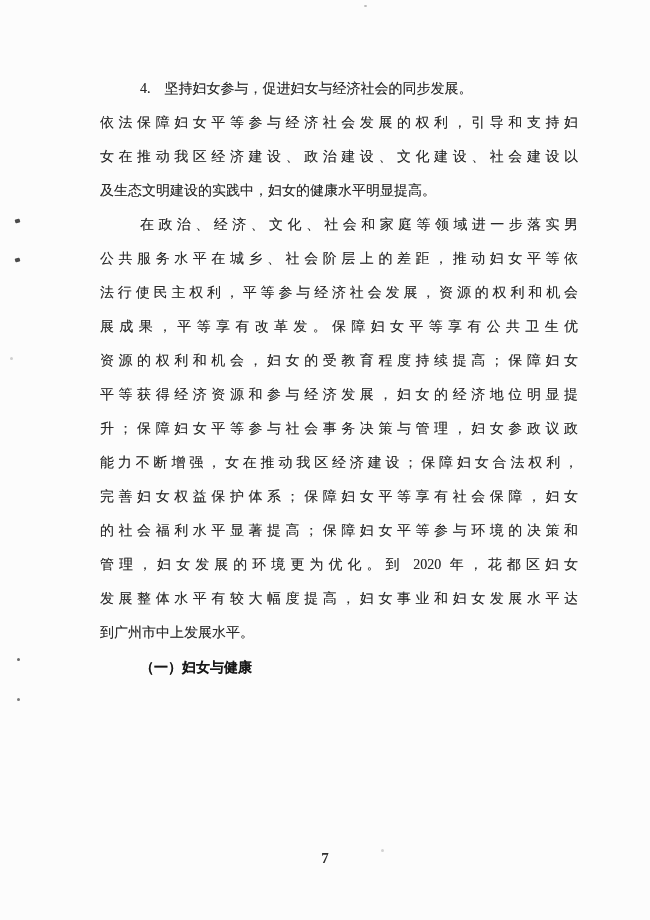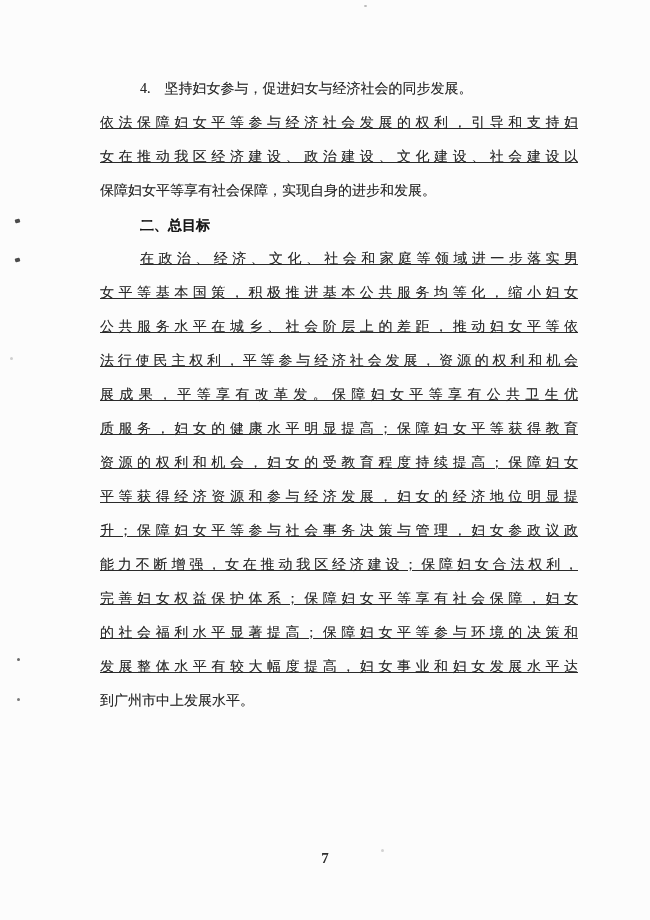--- a/index.html
+++ b/index.html
@@ -29,21 +29,20 @@
     font-size: 14px;
     font-family: "Liberation Serif", "DejaVu Serif", serif;
     color: var(--body-color, #2a2a2a);
     white-space: nowrap;
     text-shadow: 0 0 0.5px rgba(40,40,40,0.45);
   }
   .ln.fill {
     white-space: normal;
     text-align: justify;
     text-align-last: justify;
-    text-decoration: underline;
   }
   .ln.indent {
     padding-left: 40px;
   }
   .ln.heading {
     font-family: "Liberation Sans", "DejaVu Sans", sans-serif;
     font-weight: 700;
     color: var(--heading-color, #161616);
     text-shadow: 0 0 0.5px rgba(0,0,0,0.55);
   }
@@ -73,36 +72,35 @@
   .speck-g { left: 381px; top: 849px; width: 3px; height: 3px; background: #d2d2d2; }
 </style>
 </head>
 <body>
 
 <div class="page">
   <div class="text-block">
       <div class="ln indent">4.　坚持妇女参与，促进妇女与经济社会的同步发展。</div>
       <div class="ln fill">依法保障妇女平等参与经济社会发展的权利，引导和支持妇</div>
       <div class="ln fill">女在推动我区经济建设、政治建设、文化建设、社会建设以</div>
-      <div class="ln">保障妇女平等享有社会保障，实现自身的进步和发展。</div>
-      <div class="ln heading indent">二、总目标</div>
+      <div class="ln">及生态文明建设的实践中，妇女的健康水平明显提高。</div>
       <div class="ln indent fill">在政治、经济、文化、社会和家庭等领域进一步落实男</div>
-      <div class="ln fill">女平等基本国策，积极推进基本公共服务均等化，缩小妇女</div>
       <div class="ln fill">公共服务水平在城乡、社会阶层上的差距，推动妇女平等依</div>
       <div class="ln fill">法行使民主权利，平等参与经济社会发展，资源的权利和机会</div>
       <div class="ln fill">展成果，平等享有改革发。保障妇女平等享有公共卫生优</div>
-      <div class="ln fill">质服务，妇女的健康水平明显提高；保障妇女平等获得教育</div>
       <div class="ln fill">资源的权利和机会，妇女的受教育程度持续提高；保障妇女</div>
       <div class="ln fill">平等获得经济资源和参与经济发展，妇女的经济地位明显提</div>
       <div class="ln fill">升；保障妇女平等参与社会事务决策与管理，妇女参政议政</div>
       <div class="ln fill">能力不断增强，女在推动我区经济建设；保障妇女合法权利，</div>
       <div class="ln fill">完善妇女权益保护体系；保障妇女平等享有社会保障，妇女</div>
       <div class="ln fill">的社会福利水平显著提高；保障妇女平等参与环境的决策和</div>
+      <div class="ln fill">管理，妇女发展的环境更为优化。到 2020 年，花都区妇女</div>
       <div class="ln fill">发展整体水平有较大幅度提高，妇女事业和妇女发展水平达</div>
       <div class="ln">到广州市中上发展水平。</div>
+      <div class="ln heading indent">（一）妇女与健康</div>
     </div>
   <div class="page-number">7</div>
   <div class="speck speck-a"></div>
   <div class="speck speck-b"></div>
   <div class="speck speck-c"></div>
   <div class="speck speck-d"></div>
   <div class="speck speck-e"></div>
   <div class="speck speck-f"></div>
   <div class="speck speck-g"></div>
 </div>

